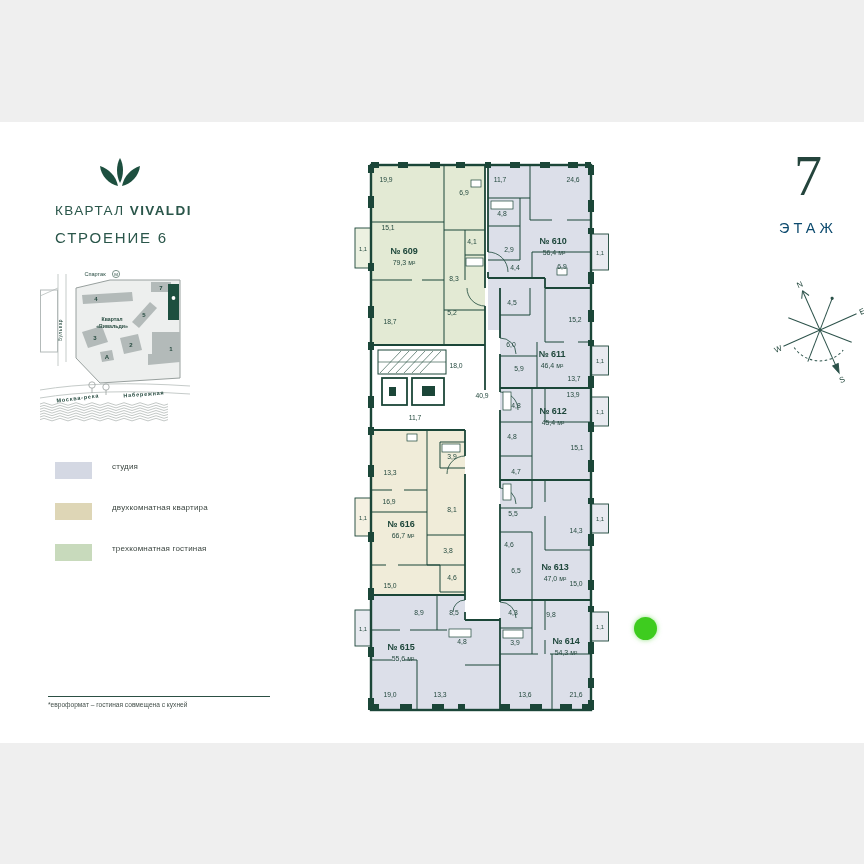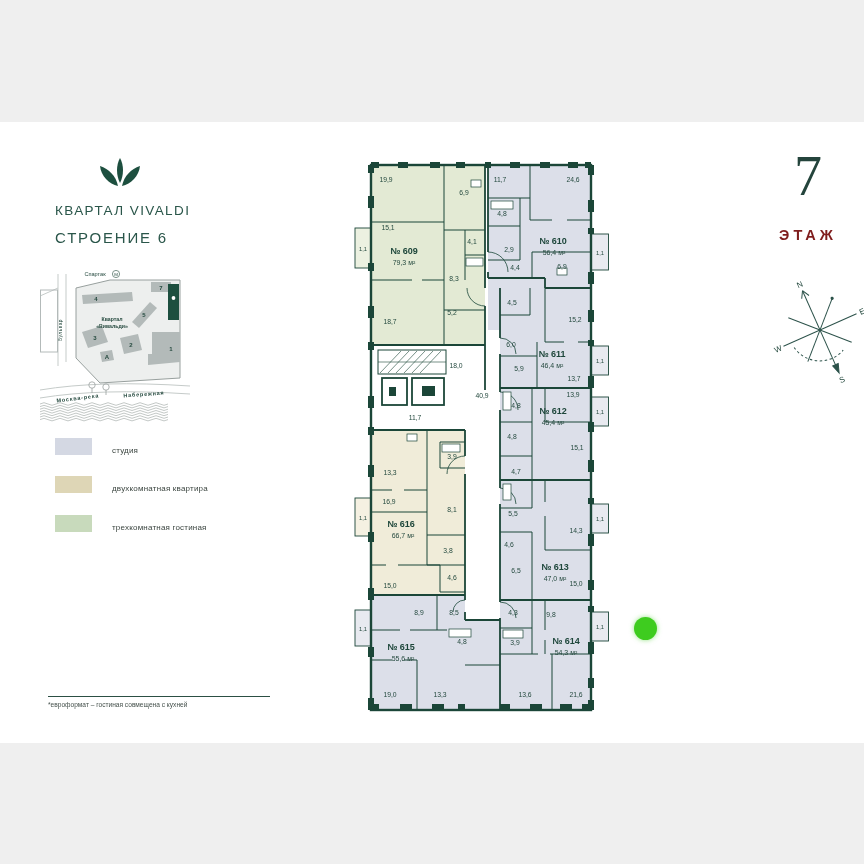--- a/index.html
+++ b/index.html
@@ -6,29 +6,29 @@
   body{
     width:864px;height:864px;position:relative;overflow:hidden;
     background:#ffffff;font-family:"Liberation Sans",sans-serif;
   }
   .band{position:absolute;left:0;width:864px;background:#efefef;}
   #band-top{top:0;height:122px;}
   #band-bottom{top:743px;height:121px;}
   .abs{position:absolute;}
   
   #title-line{left:55px;top:203px;font-size:13.5px;letter-spacing:1.4px;color:#2a564a;}
-  #title-line .bold{font-weight:400;}
+  #title-line .bold{font-weight:700;}
   #building-line{left:55px;top:229px;font-size:15px;letter-spacing:1.8px;color:#2a564a;font-weight:500;}
   
   #floor-badge{left:768px;top:150px;width:80px;text-align:center;}
   #floor-number{font-family:"Liberation Serif",serif;font-size:56px;line-height:0.95;color:#24443c;font-weight:400;}
-  #floor-label{margin-top:24px;font-size:14.5px;letter-spacing:4px;color:#7f1d1d;font-weight:700;}
+  #floor-label{margin-top:17px;font-size:14.5px;letter-spacing:4px;color:#0c4a6e;font-weight:400;}
   
   #legend{left:55px;top:438px;width:250px;}
-  .legrow{display:flex;align-items:flex-end;height:17px;margin-bottom:21.3px;}
+  .legrow{display:flex;align-items:flex-start;height:17px;margin-bottom:21.3px;margin-top:24px;}
   .swatch{width:37px;height:17px;margin-right:20px;flex:none;}
   .leglabel{font-size:8px;color:#39433e;letter-spacing:0.2px;}
   #legend-divider{left:48px;top:696px;width:222px;border-top:1.5px solid #2c4f44;height:0;}
   #legend-footnote{left:48px;top:701px;font-size:6.6px;color:#44504b;}
   
   svg text{font-family:"Liberation Sans",sans-serif;fill:#24493e;text-anchor:middle;}
   text.room{font-size:6.8px;}
   text.aptnum{font-size:9px;font-weight:700;fill:#1d463a;}
   text.aptarea{font-size:7px;}
   text.balc{font-size:5.8px;}

